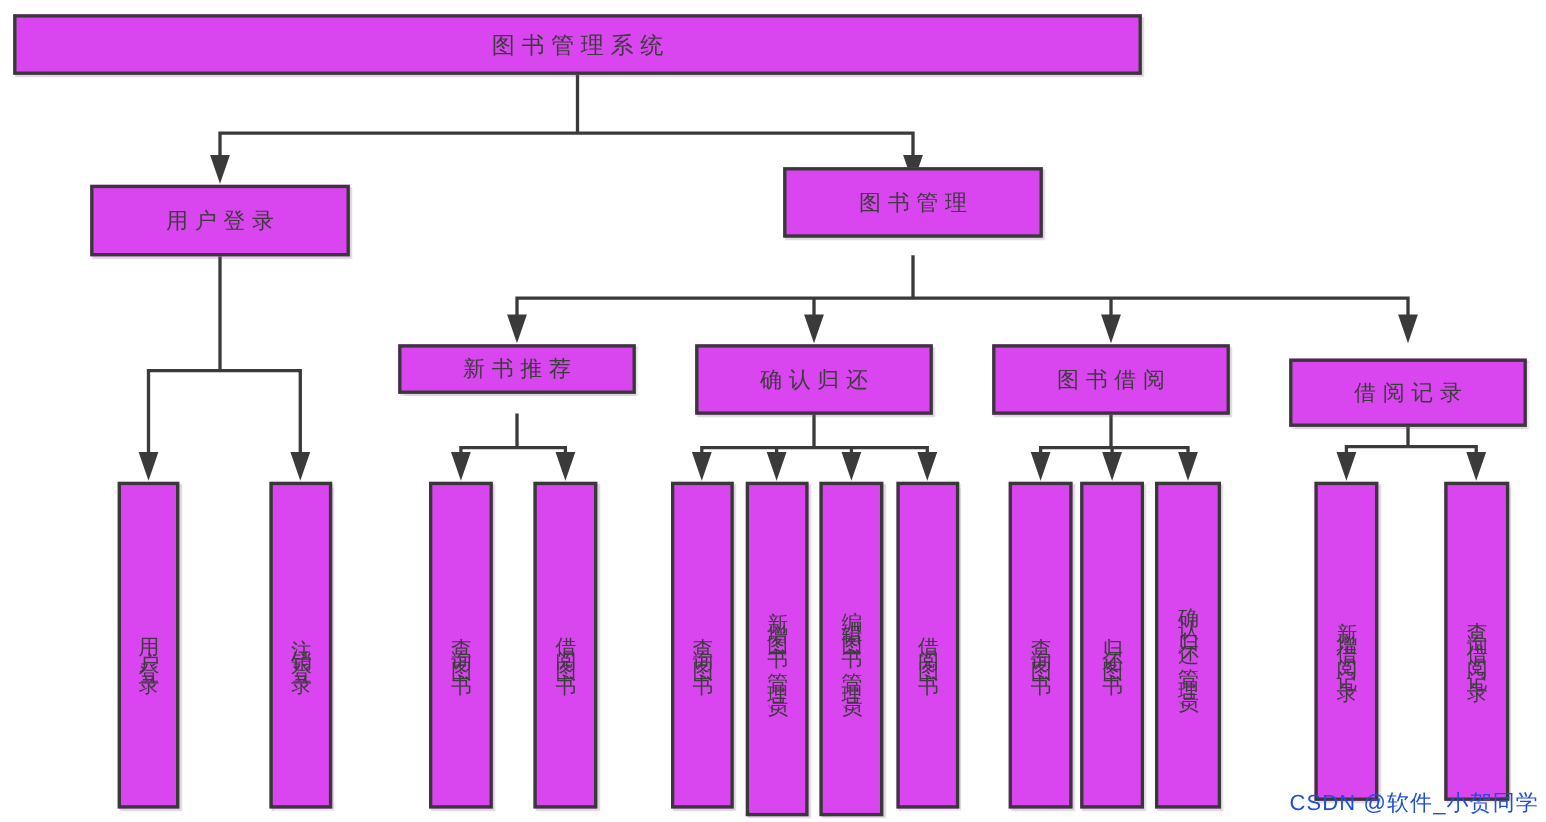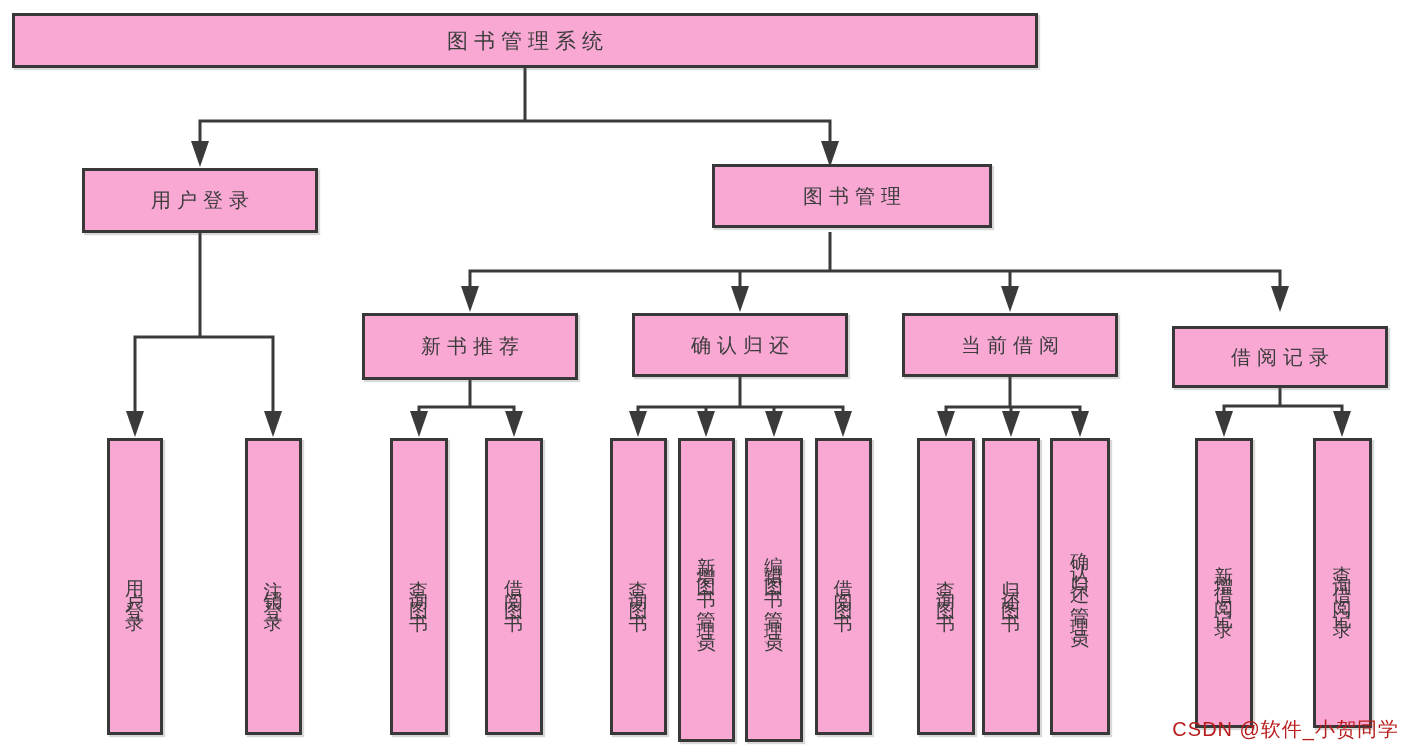--- a/index.html
+++ b/index.html
@@ -19,21 +19,21 @@
     position: absolute;
     left: 0;
     top: 0;
     width: 1405px;
     height: 747px;
   }
   .node {
     position: absolute;
     box-sizing: border-box;
     border: 3px solid #383838;
-    background: #f9a8d4;
+    background: #d946ef;
     box-shadow: 2px 2px 1px rgba(100,100,100,0.25);
     display: flex;
     align-items: center;
     justify-content: center;
     color: #3c3c3c;
   }
   .node.h span {
     font-size: 20px;
     letter-spacing: 6px;
     text-indent: 6px;
@@ -48,21 +48,21 @@
     font-size: 19px;
     letter-spacing: 11px;
     line-height: 1;
     white-space: nowrap;
   }
   .watermark {
     position: absolute;
     top: 716px;
     right: 6px;
     font-size: 20px;
-    color: #b91c1c;
+    color: #1d4ed8;
     letter-spacing: 1px;
     white-space: nowrap;
   }
 </style>
 </head>
 <body>
 
 <div class="canvas">
 
   <svg class="connector-svg" viewBox="0 0 1405 747" xmlns="http://www.w3.org/2000/svg">
@@ -105,32 +105,32 @@
     </g>
   </svg>
 
   <div class="node h root" style="left:12px; top:13px; width:1026px; height:55px">
     <span>图书管理系统</span>
   </div>
 
   <div class="node h" style="left:82px; top:168px; width:236px; height:65px">
     <span>用户登录</span>
   </div>
-  <div class="node h" style="left:712px; top:164px; width:280px; height:64px">
+  <div class="node h" style="left:712px; top:152px; width:236px; height:64px">
     <span>图书管理</span>
   </div>
 
-  <div class="node h" style="left:362px; top:313px; width:216px; height:67px">
+  <div class="node h" style="left:362px; top:313px; width:216px; height:45px">
     <span>新书推荐</span>
   </div>
   <div class="node h" style="left:632px; top:313px; width:216px; height:64px">
     <span>确认归还</span>
   </div>
   <div class="node h" style="left:902px; top:313px; width:216px; height:64px">
-    <span>当前借阅</span>
+    <span>图书借阅</span>
   </div>
   <div class="node h" style="left:1172px; top:326px; width:216px; height:62px">
     <span>借阅记录</span>
   </div>
 
   <div class="node v" style="left:107px; top:438px; width:56px; height:297px">
     <span>用户登录</span>
   </div>
   <div class="node v" style="left:245px; top:438px; width:57px; height:297px">
     <span>注销登录</span>

